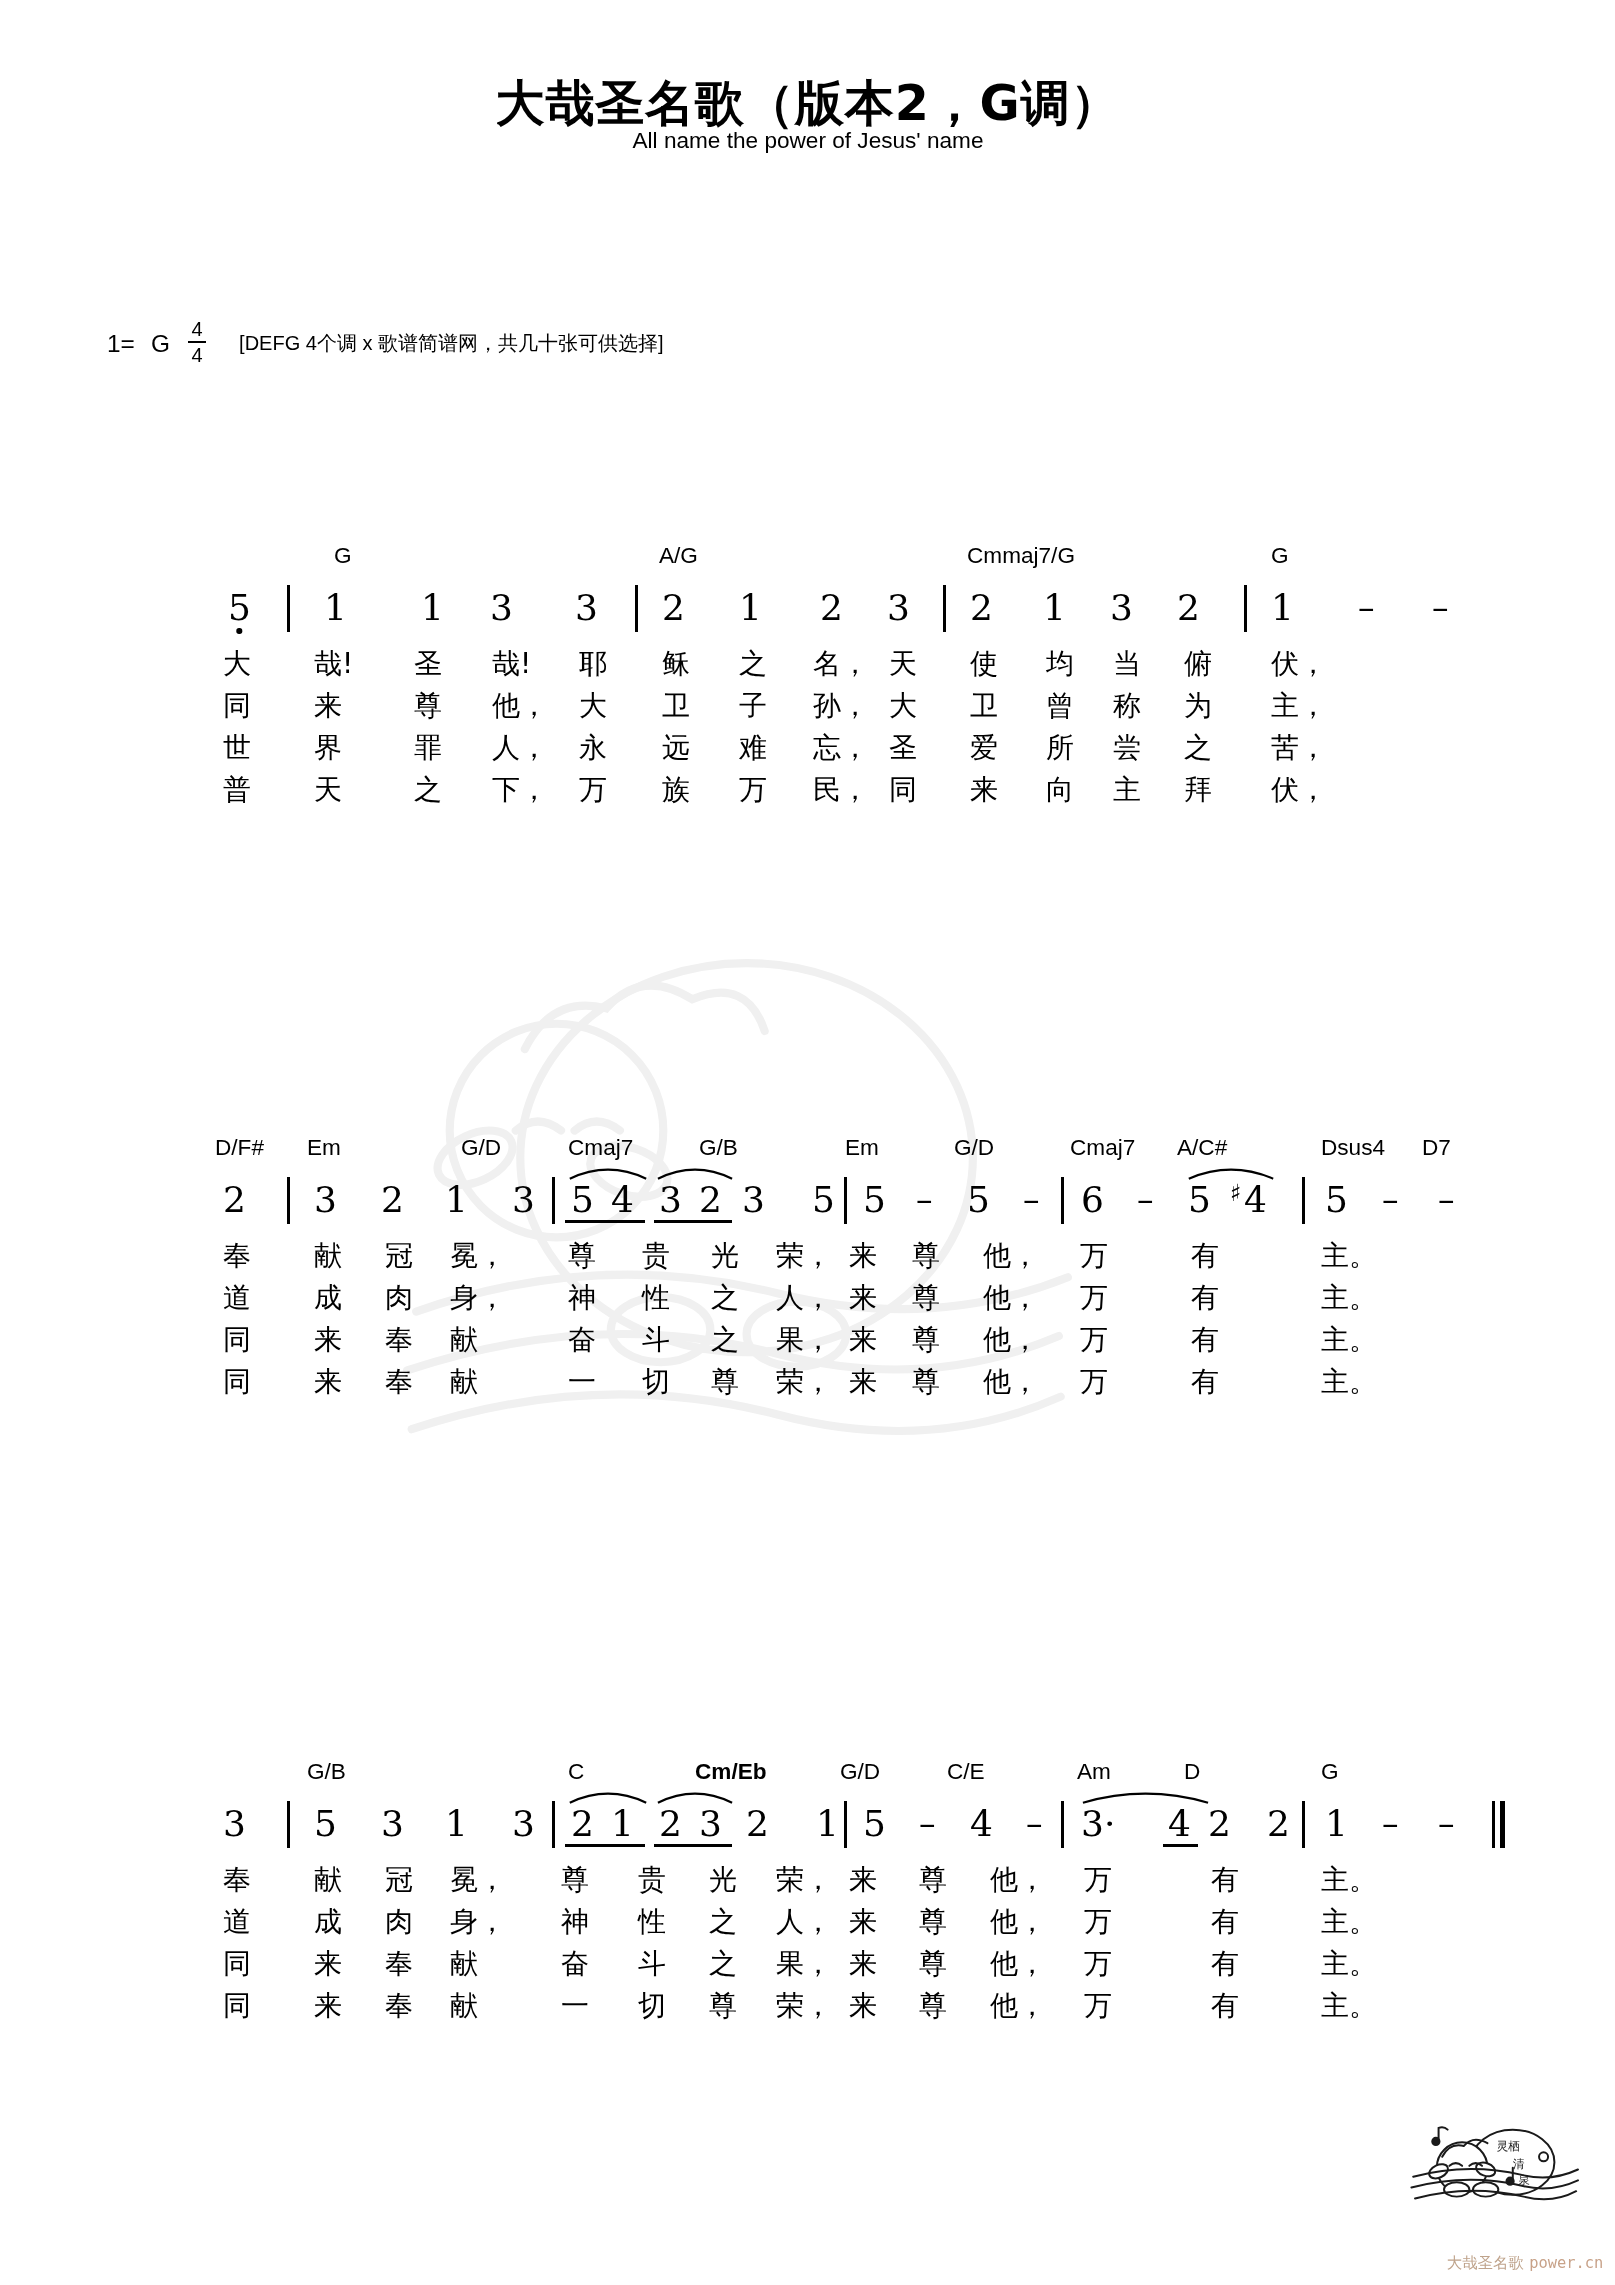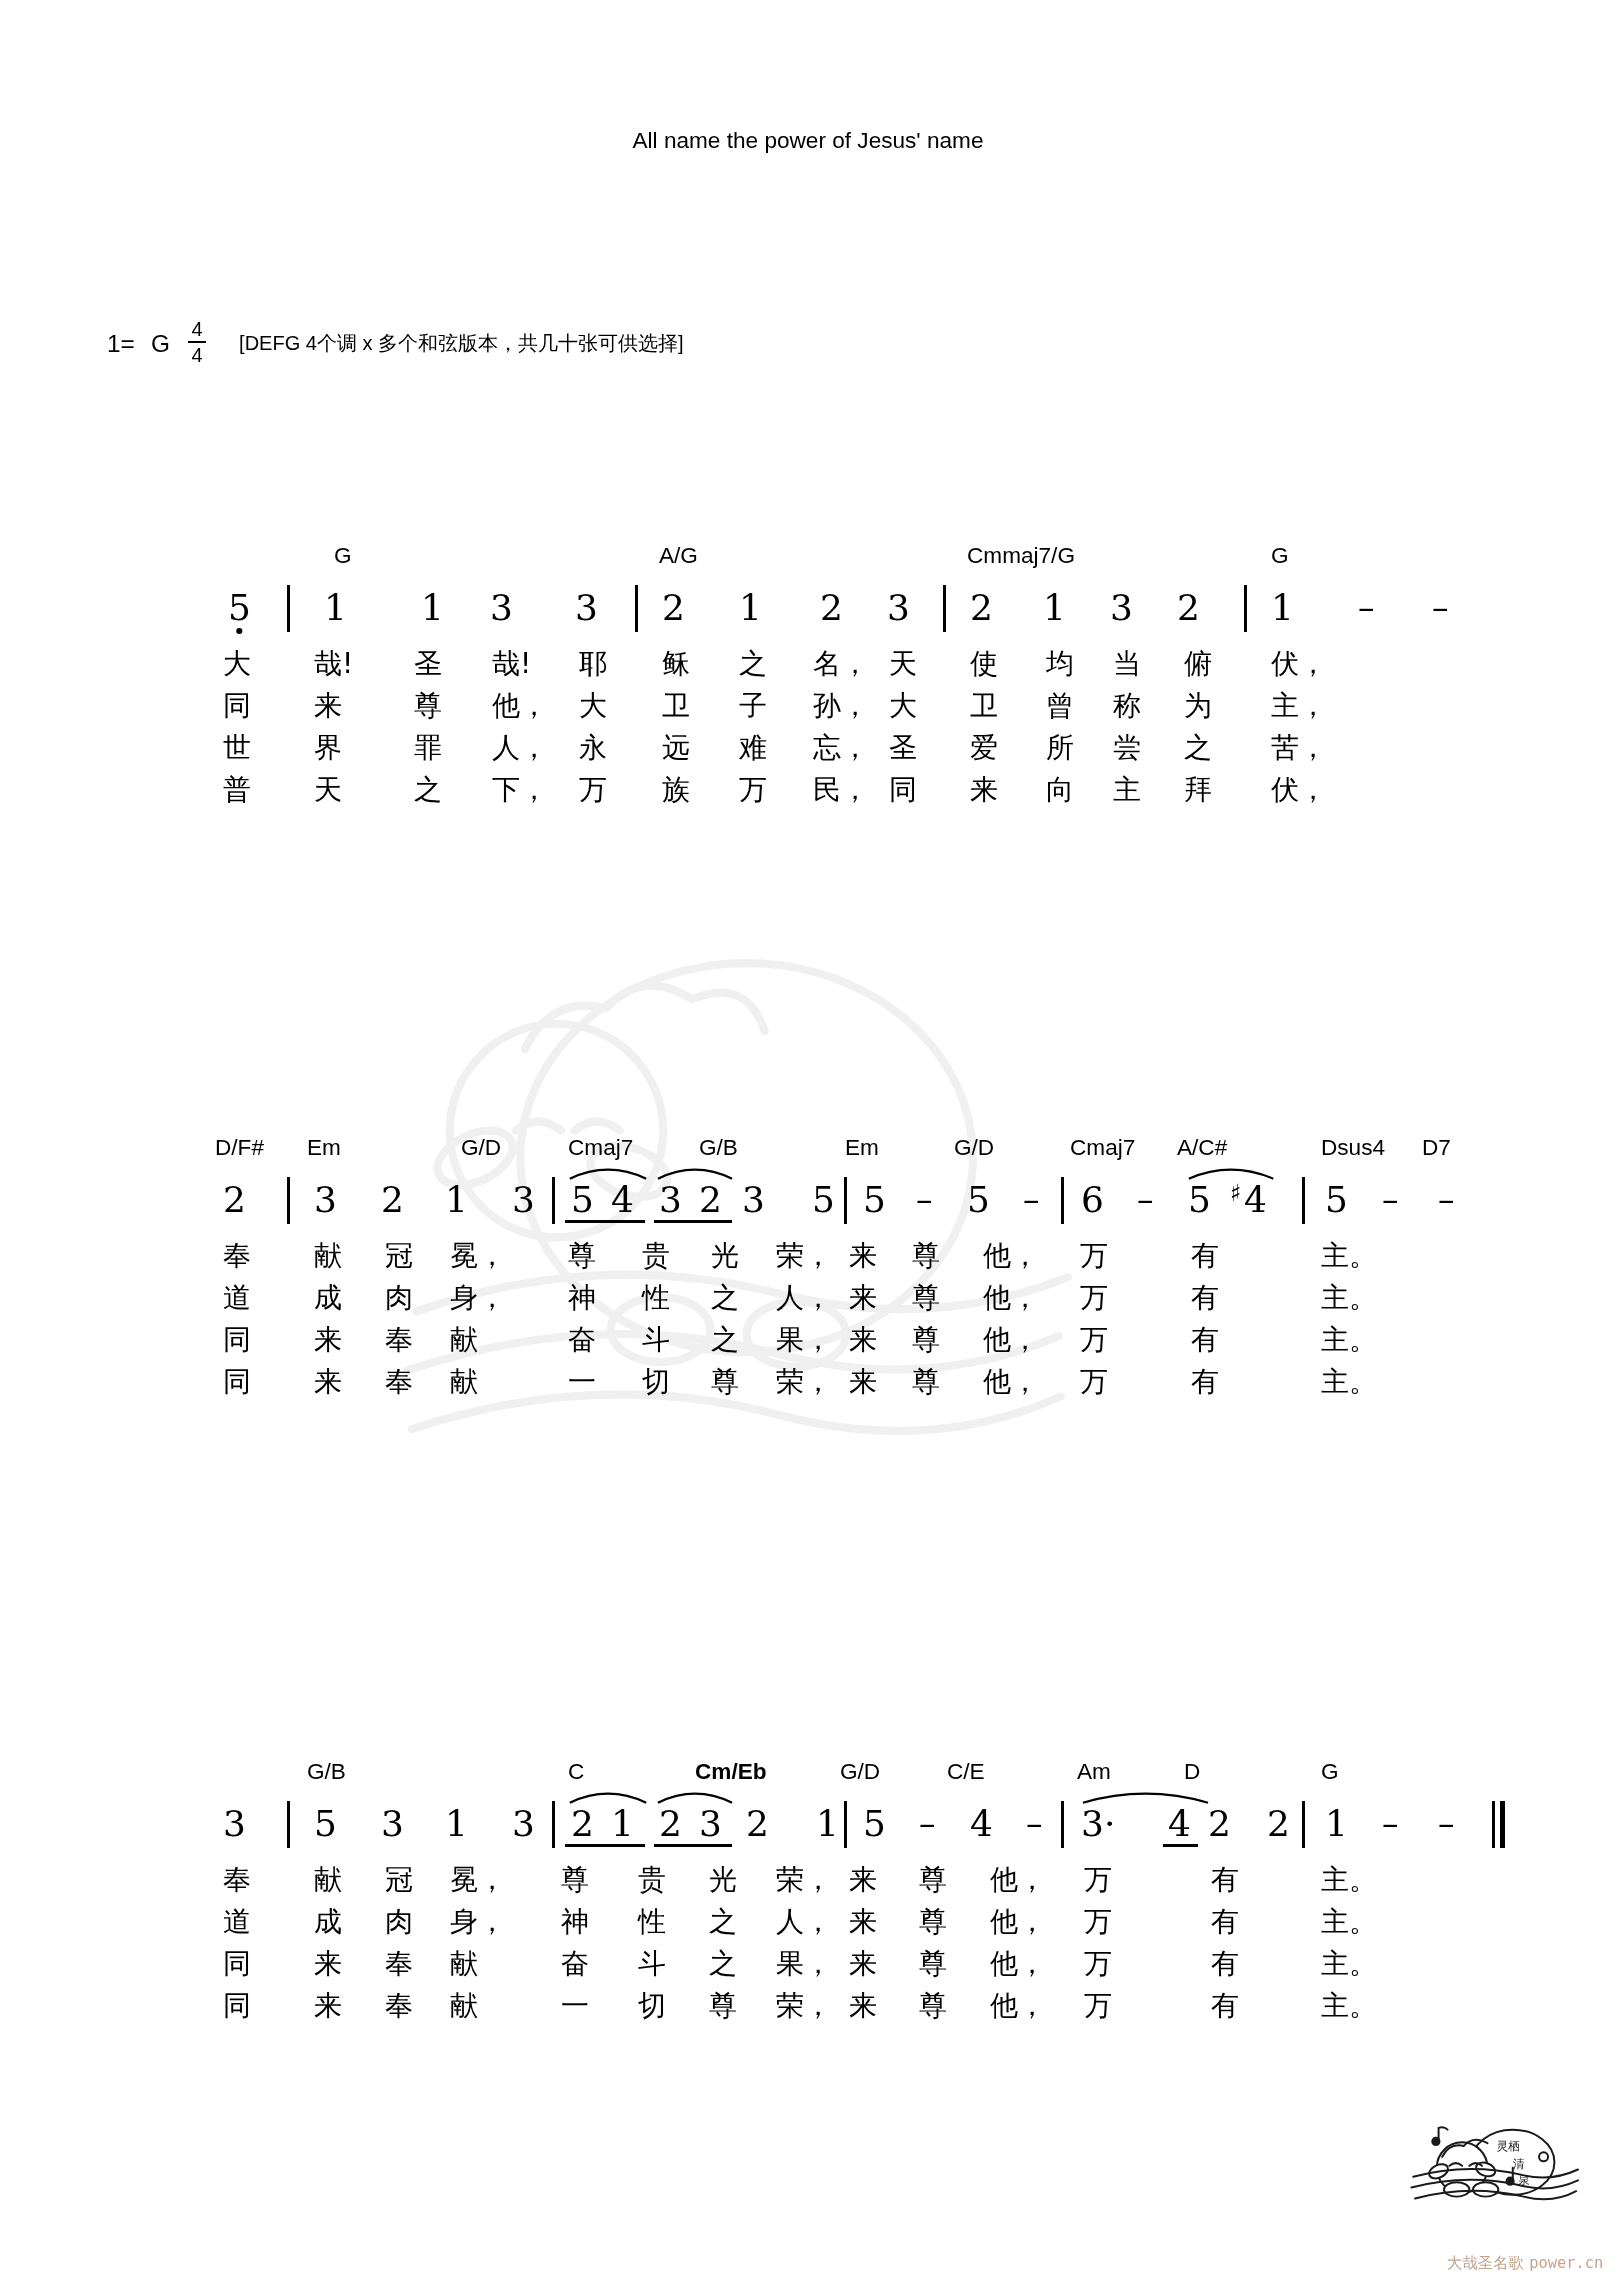--- a/index.html
+++ b/index.html
@@ -153,32 +153,33 @@
     <path d="M30 500 q200 -70 400 -20 q170 42 320 -18"></path>
     <path d="M20 565 q210 -70 410 -18 q165 42 310 -20"></path>
     <path d="M25 630 q205 -68 405 -16 q168 44 312 -20"></path>
     <ellipse cx="300" cy="520" rx="55" ry="36"></ellipse>
     <ellipse cx="450" cy="525" rx="55" ry="36"></ellipse>
   </svg>
 </div>
 
 <div class="sheet">
 
+  <div class="title">大哉圣名歌（版本2，G调）</div>
   <div class="subtitle">All name the power of Jesus' name</div>
 
 
   <div class="keysig">
     <span class="eq">1=</span>
     <span class="keyname">G</span>
     <span class="timesig">
       <span class="num">4</span>
       <span class="bar"></span>
       <span class="num">4</span>
     </span>
-    <span class="keynote">[DEFG 4个调 x 多个和弦版本，共几十张可供选择]</span>
+    <span class="keynote">[DEFG 4个调 x 歌谱简谱网，共几十张可供选择]</span>
   </div>
 
   <div class="system sys1" id="sys-0">
       <div class="chordrow">
         <div class="chord" style="left: 334px;">G</div>
         <div class="chord" style="left: 659px;">A/G</div>
         <div class="chord" style="left: 967px;">Cmmaj7/G</div>
         <div class="chord" style="left: 1271px;">G</div>
       </div>
       <div class="noterow">

